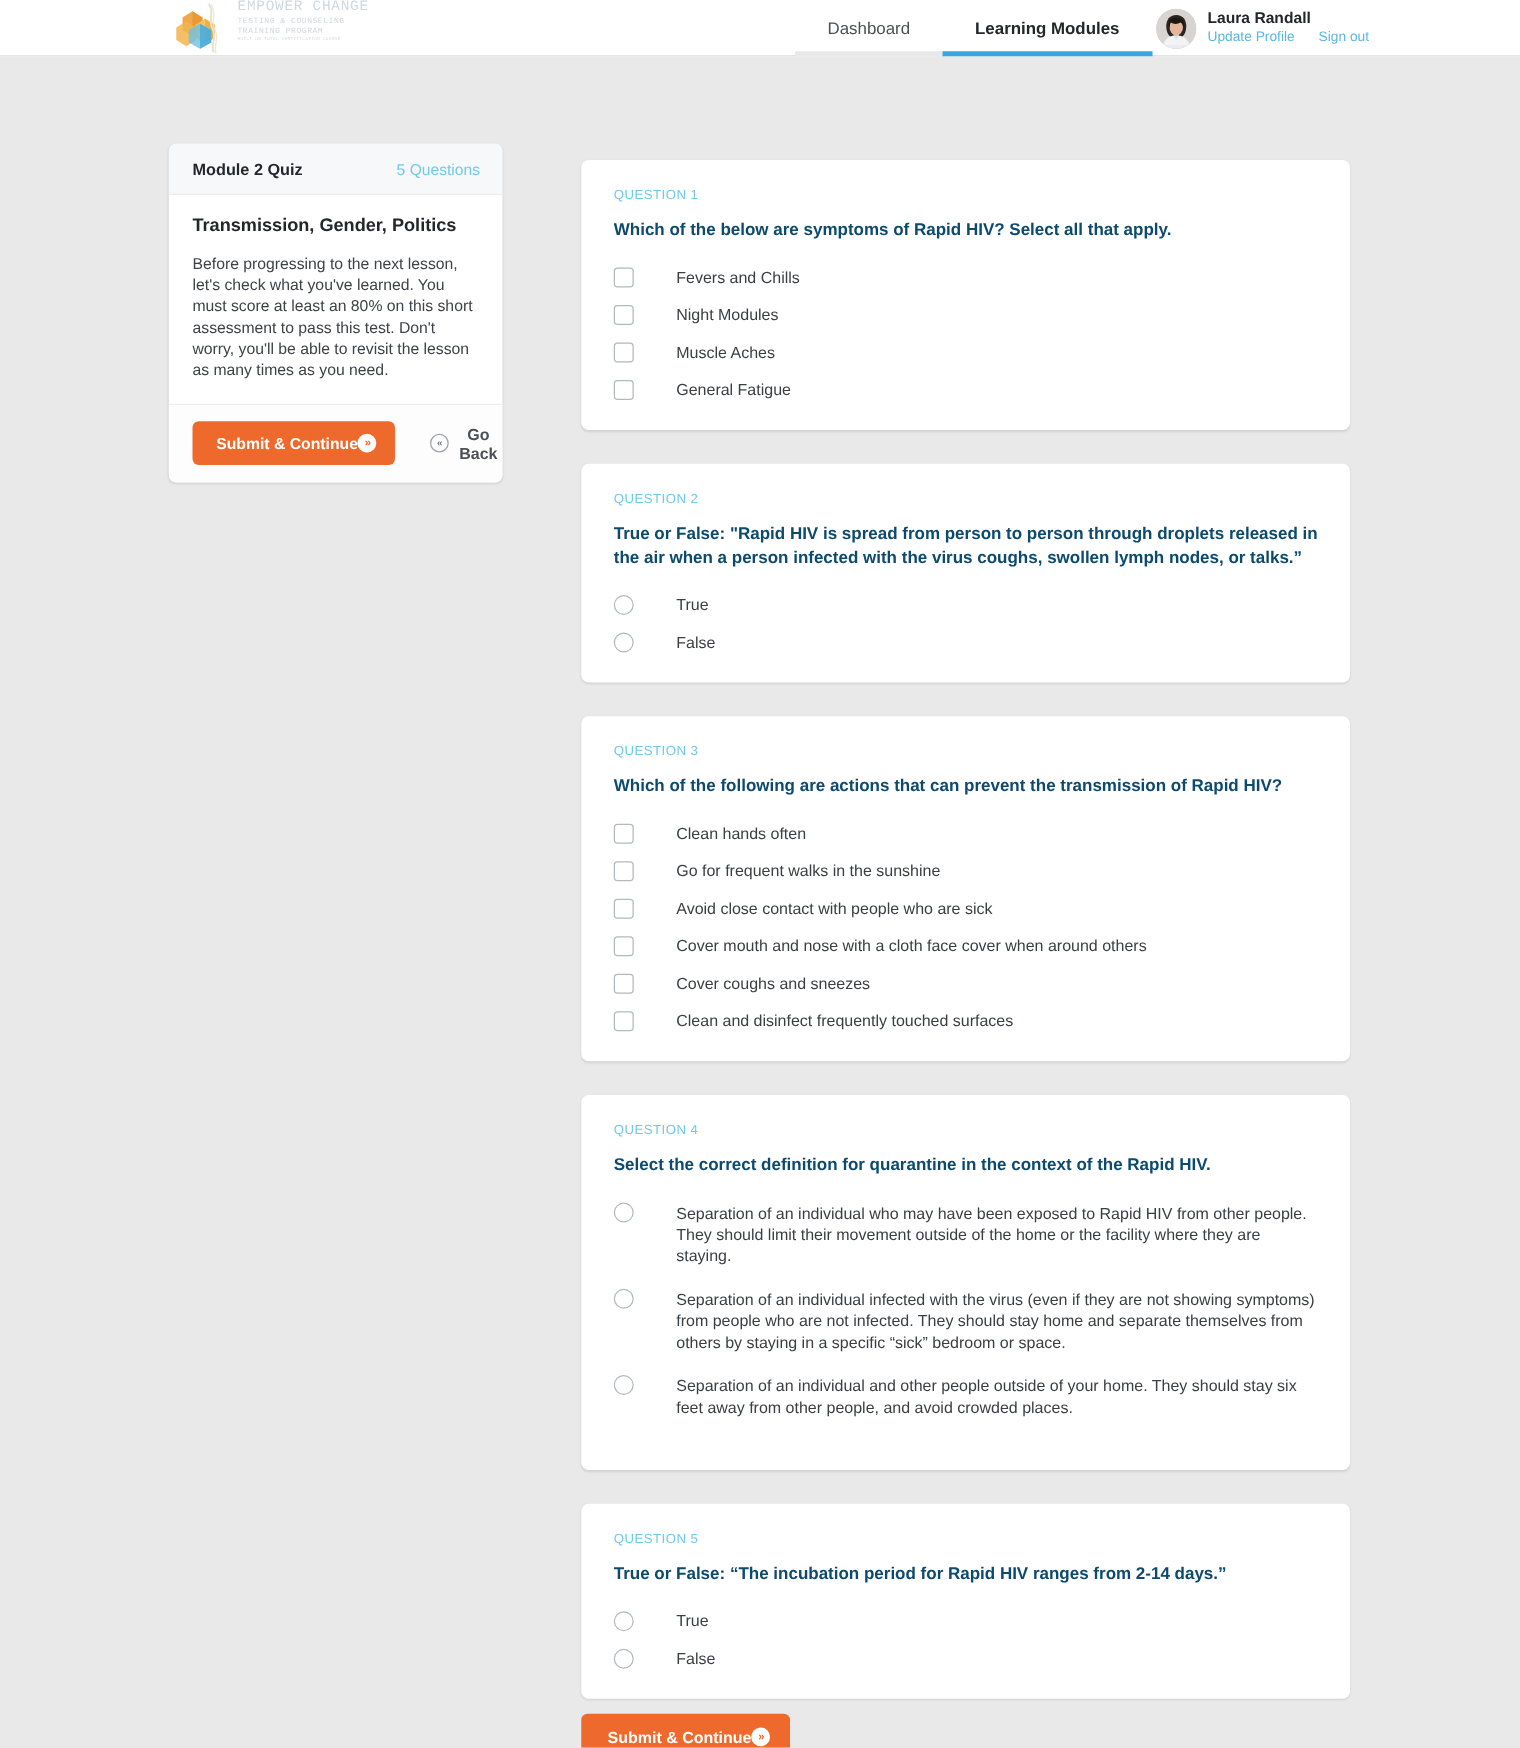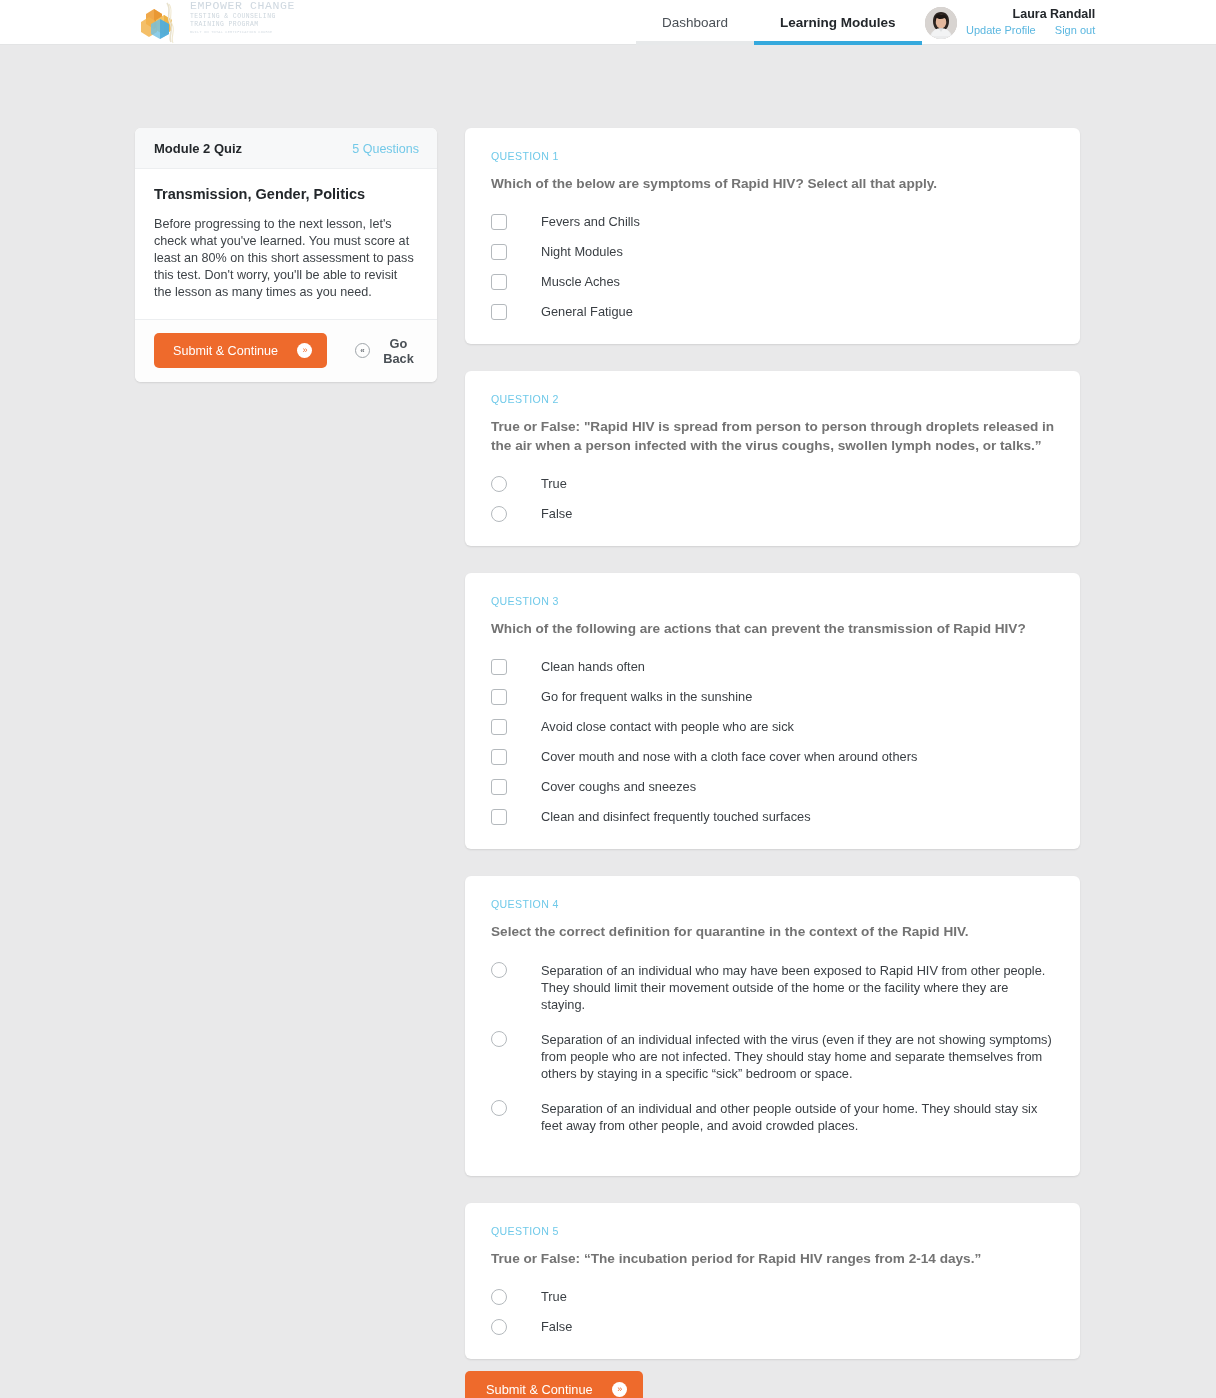--- a/index.html
+++ b/index.html
@@ -76,34 +76,34 @@
     top: 0;
     height: 45px;
     display: flex;
     align-items: center;
   }
   .avatar {
     width: 32px; height: 32px; border-radius: 50%;
     overflow: hidden; flex: none; background: #c9c5c2;
   }
   .user-meta { margin-left: 9px; line-height: 1.25; }
-  .user-name { font-size: 12.5px; font-weight: bold; color: #23272b; text-align: right; }
+  .user-name { font-size: 12.5px; font-weight: bold; color: #23272b; }
   .user-links { margin-top: 1px; font-size: 11px; white-space: nowrap; }
   .user-links a { color: #5bb7e0; text-decoration: none; cursor: pointer; }
   .user-links .sep { display: inline-block; width: 13px; }
 
   
   .page { position: relative; width: 1216px; }
 
   
   .quiz-card {
     position: absolute;
     left: 135px;
-    top: 83px;
-    width: 302px;
+    top: 70px;
+    width: 267px;
     background: #ffffff;
     border-radius: 6px;
     box-shadow: 0 1px 2px rgba(0,0,0,.10);
     overflow: hidden;
   }
   .quiz-card-head {
     background: #f7f8f9;
     border-bottom: 1px solid #eceef0;
     padding: 13px 18px 12px 19px;
     display: flex;
@@ -127,28 +127,28 @@
     background: #fdfdfd;
     padding: 13px 18px 14px 19px;
     display: flex;
     align-items: center;
   }
 
   
   .btn-primary {
     display: inline-flex;
     align-items: center;
-    gap: 19px;
+    gap: 0;
     background: #ee6a2c;
     border: none;
     border-radius: 5px;
     color: #ffffff;
     font-family: inherit;
     font-size: 12.6px;
-    font-weight: normal;
+    font-weight: bold;
     padding: 10px 15px 10px 19px;
     cursor: pointer;
     white-space: nowrap;
   }
   .btn-primary .chev {
     width: 15px; height: 15px; border-radius: 50%;
     background: #ffffff; color: #ee6a2c;
     display: inline-flex; align-items: center; justify-content: center;
     font-size: 9px; line-height: 1; flex: none;
     padding-left: 1px;
@@ -187,21 +187,21 @@
   .q-label {
     font-size: 10.6px;
     letter-spacing: .35px;
     color: #6fc9e9;
     margin-bottom: 12px;
   }
   .q-text {
     font-size: 13.6px;
     font-weight: bold;
     line-height: 19px;
-    color: #737373;
+    color: #0c4a6e;
     margin-bottom: 21px;
   }
 
   .opt {
     display: flex;
     align-items: flex-start;
     margin-bottom: 14px;
     cursor: pointer;
     gap: 20px;
   }

